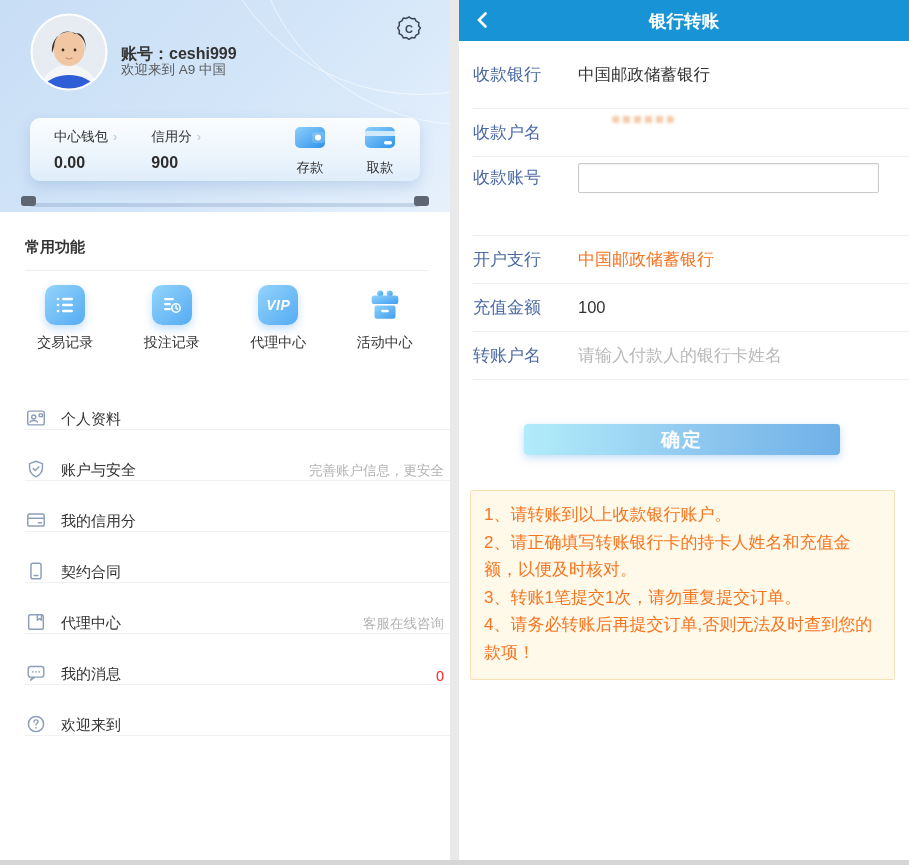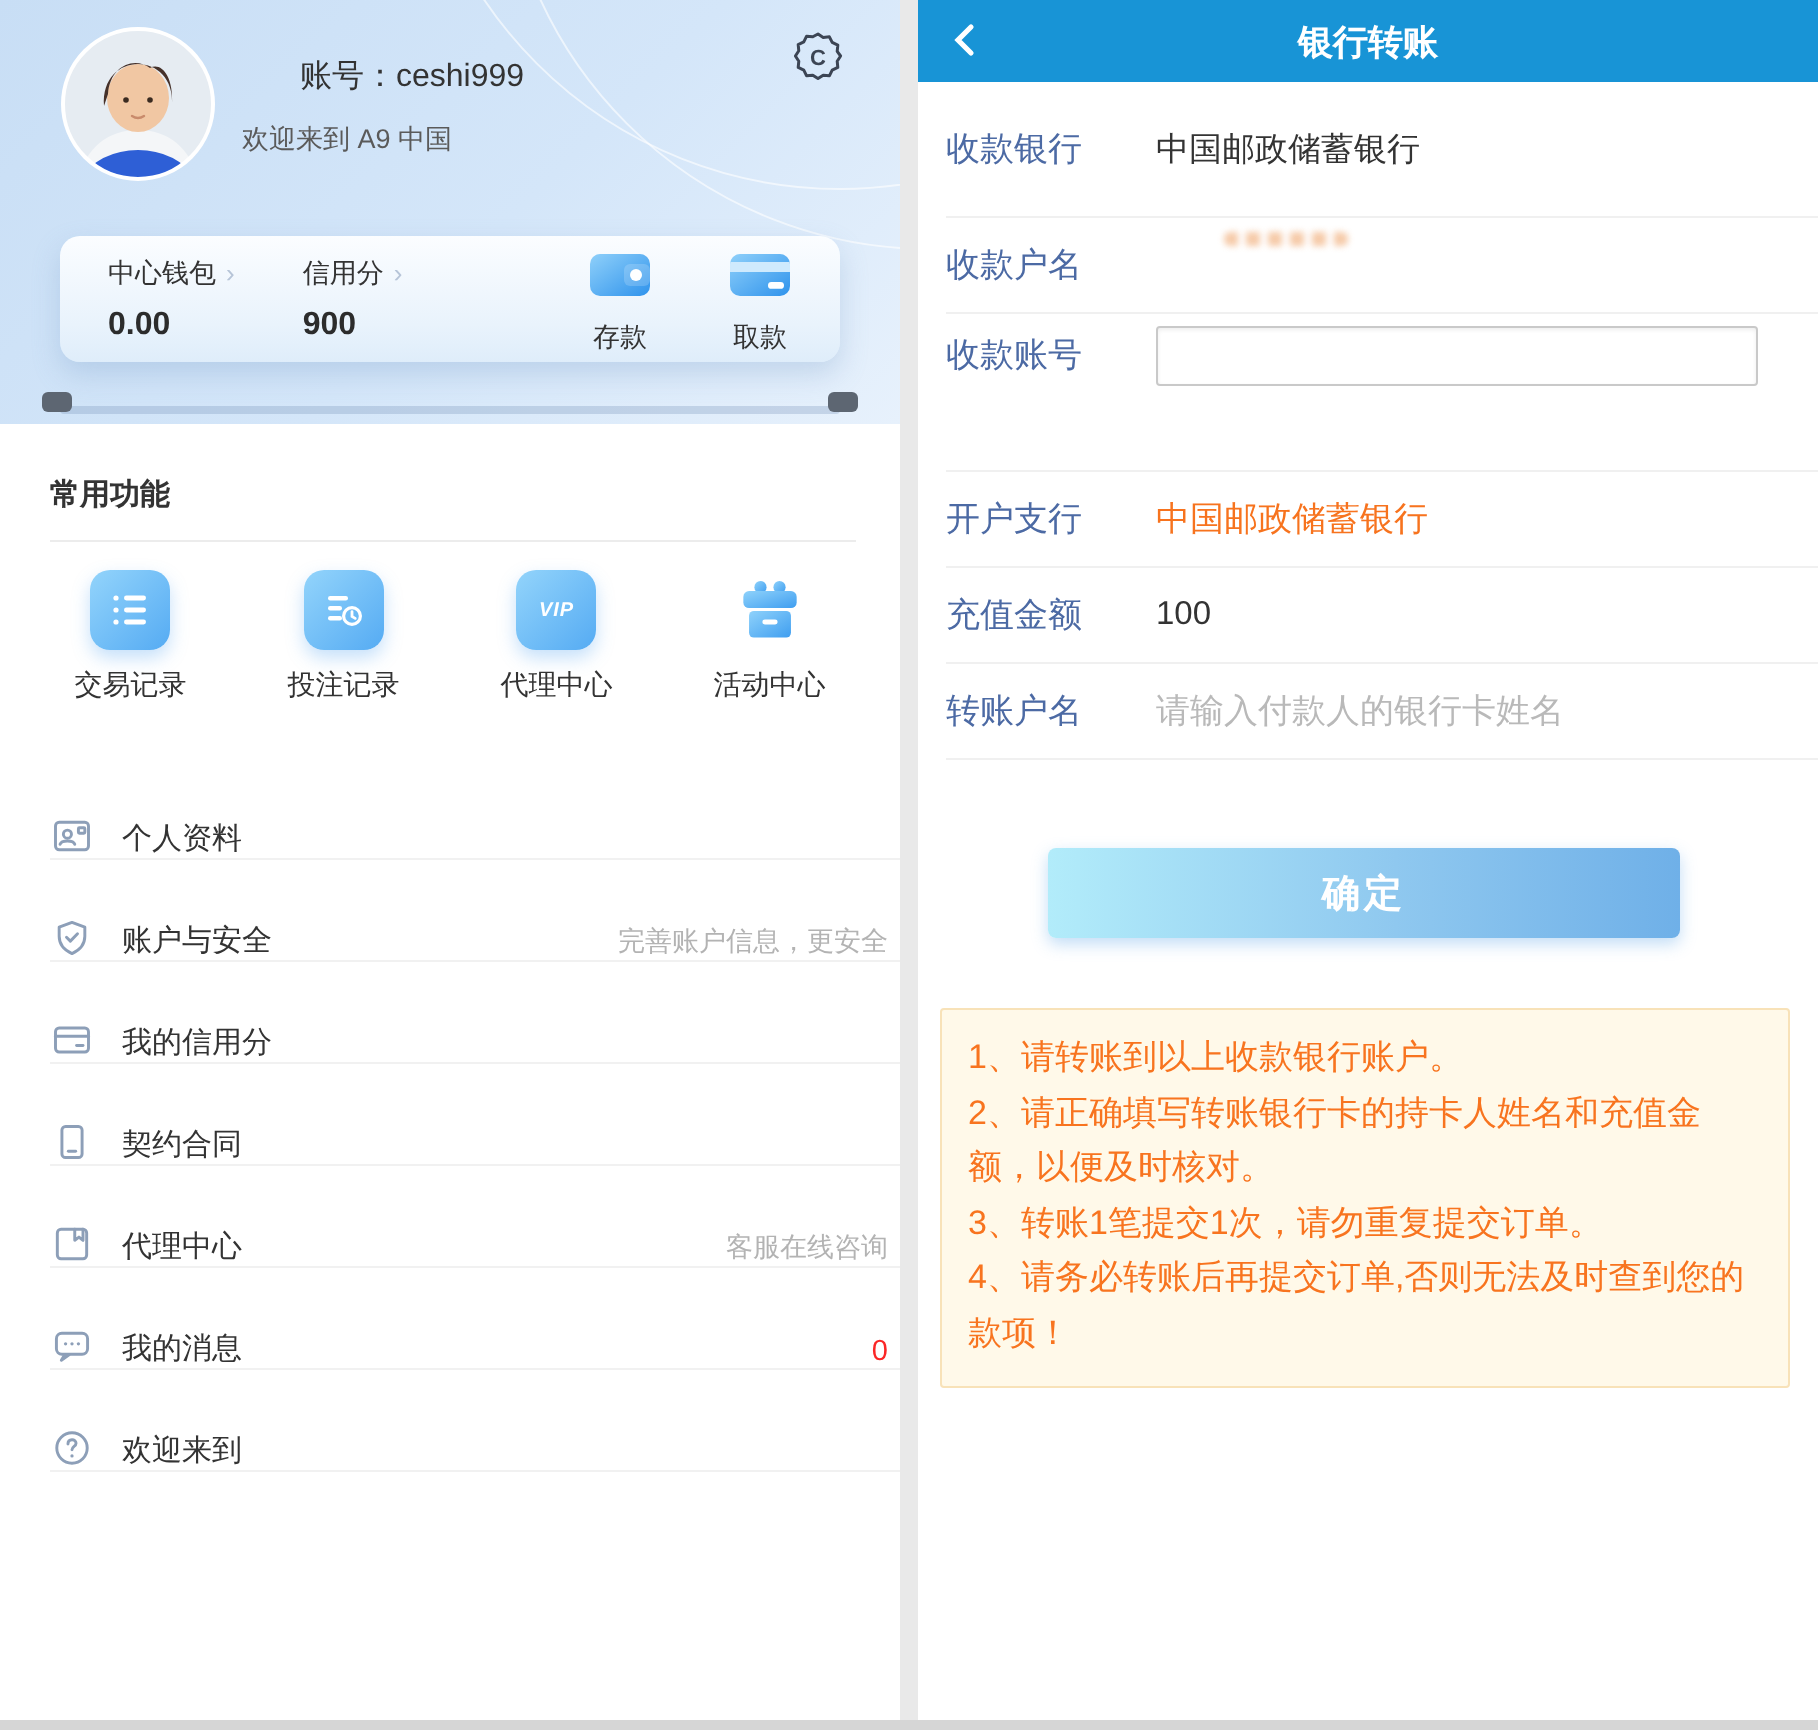--- a/index.html
+++ b/index.html
@@ -10,21 +10,21 @@
   .left-panel  { left:0;   width:450px; }
   .right-panel { left:459px; width:450px; }
 
   
   .hero { position:relative; width:450px; height:212px;
           background:linear-gradient(135deg,#c8def5 0%,#d4e6f9 55%,#e7f1fc 100%); overflow:hidden; }
   .arc { position:absolute; border:1px solid rgba(255,255,255,.6); border-radius:50%; }
   .arc1 { width:430px; height:430px; left:205px; top:-335px; }
   .arc2 { width:430px; height:430px; left:250px; top:-305px; }
   .avatar { position:absolute; left:30px; top:13px; width:78px; height:78px; border-radius:50%; }
-  .acct { position:absolute; left:121px; top:28px; font-size:16px; font-weight:normal; color:#333;margin-left:29px; }
+  .acct { position:absolute; left:121px; top:44px; font-size:16px; font-weight:bold; color:#333; }
   .welcome { position:absolute; left:121px; top:61px; font-size:13.5px; color:#5a5a5a; }
   .gear { position:absolute; right:26px; top:13px; width:30px; height:30px; cursor:pointer; }
 
   .wallet-card { position:absolute; left:30px; top:118px; width:390px; height:63px; border-radius:10px;
                  background:linear-gradient(180deg,#fbfdff 0%,#e9f3fc 70%,#dfedfa 100%);
                  box-shadow:0 6px 14px rgba(120,155,200,.30);
                  display:flex; align-items:center; padding:0 24px; }
   .wcol { margin-right:34px; cursor:pointer; }
   .wcol.second { margin-right:auto; }
   .wlabel { font-size:13.5px; color:#333; white-space:nowrap; }
@@ -40,21 +40,21 @@
   
   .section-title { margin:26px 0 0 25px; font-size:15px; font-weight:bold; color:#333; }
   .section-divider { margin:13px 22px 0 25px; border-top:1px solid #ececec; }
   .features { display:flex; margin:14px 12px 0; }
   .feature { flex:1; display:flex; flex-direction:column; align-items:center; cursor:pointer; }
   .ficon { width:40px; height:40px; border-radius:10px;
            background:linear-gradient(135deg,#93d4fb 0%,#55abf3 100%);
            box-shadow:0 4px 9px rgba(90,165,240,.35);
            display:flex; align-items:center; justify-content:center; }
   .ficon.bare { background:none; box-shadow:none; }
-  .vip-glyph { color:#fff; font-size:10px; font-weight:bold; font-style:italic; letter-spacing:.5px; }
+  .vip-glyph { color:#fff; font-size:14px; font-weight:bold; font-style:italic; letter-spacing:.5px; }
   .flabel { margin-top:9px; font-size:14px; color:#333; }
 
   .menu { margin-top:27px; }
   .menu-row { margin-left:25px; padding-right:6px; height:51px; display:flex; align-items:flex-end;
               border-bottom:1px solid #f1f1f1; cursor:pointer; }
   .micon { width:22px; height:22px; margin-right:14px; flex:none; }
   .mlabel { flex:1; font-size:15px; color:#333; }
   .mhint { font-size:13.5px; color:#b3b3b3; }
   .mhint.red { color:#fb2626; font-size:14.5px; }
 
@@ -74,21 +74,21 @@
   .row-acct .r-label { line-height:30px; }
   .row-branch,.row-amount,.row-payer { height:48px; }
   .acct-input { width:316px; height:30px; border:1px solid #c9c9c9; border-radius:2px;
                 box-shadow:inset 0 1px 2px rgba(0,0,0,.07); font-size:14px; padding:0 8px; outline:none; }
   .payer-input { border:none; outline:none; font-size:17px; color:#333; width:300px; background:transparent; }
   .payer-input::placeholder { color:#b9b9b9; }
   .masked { position:absolute; left:139px; top:7px; width:62px; height:7px; border-radius:3px;
             background:repeating-linear-gradient(90deg,#f3b98c 0 7px,rgba(243,185,140,0) 7px 11px);
             filter:blur(1.5px); opacity:.75; }
 
-  .confirm { display:block; margin:44px 0 0 65px; width:316px; height:45px; border:none; border-radius:4px;
+  .confirm { display:block; margin:44px 0 0 65px; width:316px; height:31px; border:none; border-radius:4px;
              background:linear-gradient(90deg,#b2ecfa 0%,#8fc8ef 55%,#6fb0e8 100%);
              color:#fff; font-size:19px; font-weight:bold; letter-spacing:2px; cursor:pointer;
              font-family:inherit; box-shadow:0 3px 8px rgba(120,180,235,.45); }
 
   .notes { margin:35px 14px 0 11px; background:#fff9e9; border:1px solid #f8e2b8; border-radius:2px;
            padding:10px 13px 13px; color:#f8741f; font-size:17px; line-height:1.62; }
 
   .bottom-strip { position:absolute; left:0; bottom:0; width:909px; height:5px; background:#d6d6d6; }
 </style>
 </head>

